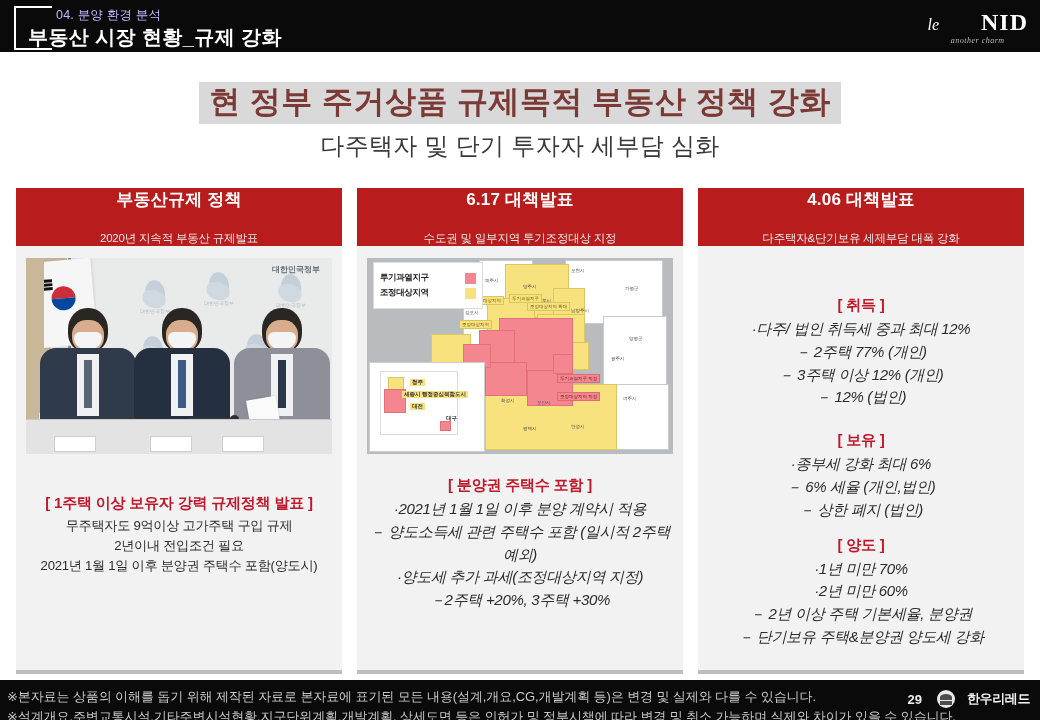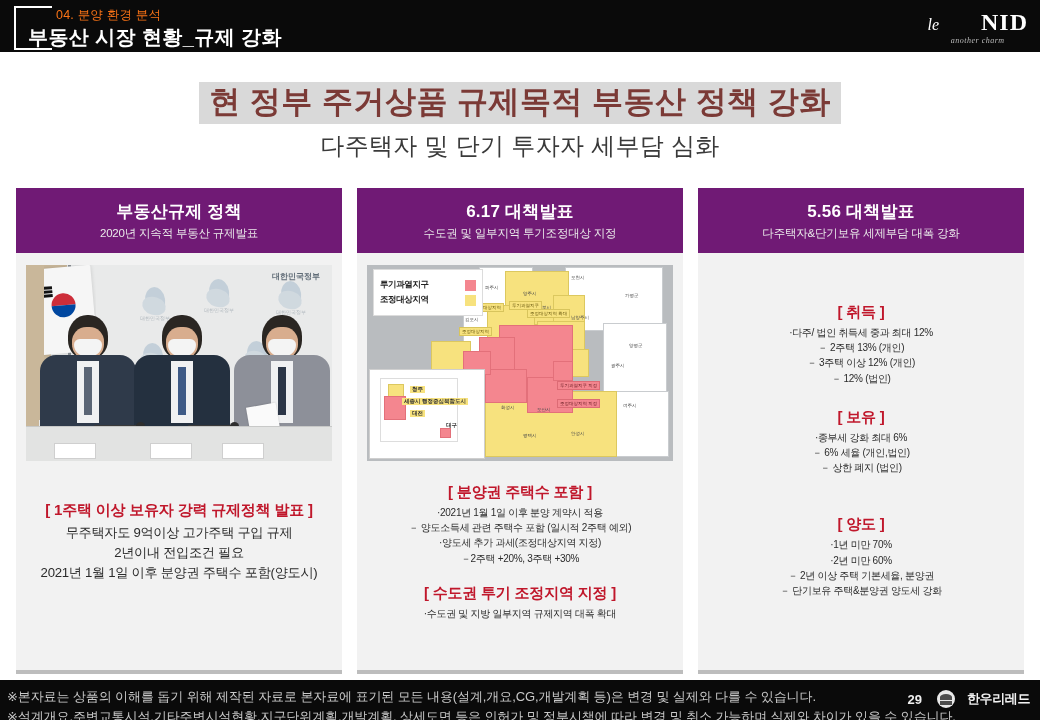--- a/index.html
+++ b/index.html
@@ -8,40 +8,40 @@
     background:#ffffff;
     font-family:"Liberation Sans","DejaVu Sans",sans-serif;
     overflow:hidden;position:relative;
   }
   .slide{position:relative;width:1040px;height:720px;background:#fff;}
 
   
   .header{position:absolute;left:0;top:0;width:1040px;height:52px;background:#0a0a0a;}
   .hdr-bracket{position:absolute;left:14px;top:6px;width:36px;height:40px;
     border-left:2px solid #ffffff;border-top:2px solid #ffffff;border-bottom:2px solid #ffffff;}
-  .hdr-eyebrow{position:absolute;left:56px;top:7px;font-size:12.5px;color:#f97316;letter-spacing:.2px;}
+  .hdr-eyebrow{position:absolute;left:56px;top:7px;font-size:12.5px;color:#c4b5fd;letter-spacing:.2px;}
   .hdr-title{position:absolute;left:28px;top:24px;font-size:20px;font-weight:bold;color:#ffffff;letter-spacing:.4px;}
   .logo{position:absolute;right:12px;top:10px;text-align:center;}
   .logo-main{font-family:"Liberation Serif","DejaVu Serif",serif;color:#fff;line-height:1;}
   .logo-le{font-size:16px;font-style:italic;}
   .logo-nid{font-size:24px;font-weight:bold;letter-spacing:1px;margin-left:42px;}
   .logo-sub{font-family:"Liberation Serif",serif;font-style:italic;font-size:8px;color:#bdbdbd;margin-top:2px;letter-spacing:.5px;}
 
   
   .title-wrap{position:absolute;left:0;top:82px;width:1040px;text-align:center;}
   .main-title{display:inline-block;background:#d9d9d9;color:#7b3a36;
     font-size:31px;font-weight:bold;padding:2px 10px 4px;letter-spacing:.5px;line-height:1.15;}
   .sub-title{margin-top:6px;font-size:24px;color:#3a3a3a;letter-spacing:.3px;}
 
   
   .card{position:absolute;top:188px;width:326px;height:482px;background:#f2f2f2;
     border-bottom:4px solid #bdbdbd;}
   #card1{left:16px;} #card2{left:357px;} #card3{left:698px;}
-  .card-head{height:65px;background:#701a75;display:flex;flex-direction:column;
-    align-items:center;justify-content:center;}
+  .card-head{height:58px;background:#b91c1c;display:flex;flex-direction:column;
+    align-items:center;justify-content:space-between;}
   .card-head-t{color:#fff;font-size:17px;font-weight:bold;letter-spacing:.2px;}
   .card-head-s{color:#eaeaea;font-size:11.5px;margin-top:3px;letter-spacing:-.2px;}
   .card-body{padding:8px 10px 0;text-align:center;}
 
   
   .photo{position:relative;width:306px;height:196px;margin:4px auto 16px;overflow:hidden;
     background:linear-gradient(#d8d9d6,#cfd1cd);}
   .ph-wall{position:absolute;left:0;top:0;width:100%;height:100%;
     background:linear-gradient(100deg,#c9b79a 0 12%,#e9eaea 12% 100%);}
   .ph-emblem{position:absolute;width:34px;height:44px;opacity:.5;}
@@ -92,21 +92,21 @@
   .m-tag{position:absolute;background:#f7e27e;border:1px solid #d8c45c;font-size:4.5px;
     color:#6b5a10;padding:1px 2px;white-space:nowrap;}
   .m-tag.red{background:#f4868f;border-color:#dd6b75;color:#6b1f25;}
   .m-lbl{position:absolute;font-size:4.5px;color:#4a4a4a;white-space:nowrap;}
   .m-ins-lbl{position:absolute;font-size:5.5px;font-weight:bold;color:#333;background:#f7e27e;padding:0 2px;white-space:nowrap;}
 
   
   .blk{margin-top:10px;}
   .blk-head{color:#c0172b;font-size:15px;font-weight:bold;letter-spacing:-.2px;margin-bottom:3px;}
   .blk-line{color:#2b2b2b;font-size:13.2px;line-height:1.52;letter-spacing:-.3px;}
-  #card2 .blk-line,#card3 .blk-line{font-size:10px;}
+  #card2 .blk-line,#card3 .blk-line{font-size:15px;font-style:italic;}
 
   
   .footer{position:absolute;left:0;bottom:0;width:1040px;height:40px;background:#0a0a0a;}
   .foot-txt{position:absolute;left:7px;top:7px;font-size:13px;color:#c9c9c9;line-height:1.5;letter-spacing:-.1px;}
   .pg{position:absolute;right:118px;top:12px;font-size:13px;font-weight:bold;color:#efefef;}
   .blogo{position:absolute;right:10px;top:10px;display:flex;align-items:center;gap:12px;}
   .blogo-mark{width:18px;height:18px;border-radius:50%;background:#e9e9e9;position:relative;overflow:hidden;}
   .blogo-mark:before{content:"";position:absolute;left:3px;top:4px;width:12px;height:6px;
     background:#4d4d4d;border-radius:50% 50% 0 0;}
   .blogo-mark:after{content:"";position:absolute;left:3px;top:11px;width:12px;height:4px;background:#4d4d4d;}
@@ -313,50 +313,46 @@
       </div>
 
       <div class="blk" style="margin-top:22px;">
         <div class="blk-head">[ 분양권 주택수 포함 ]</div>
         <div class="blk-line">·2021년 1월 1일 이후 분양 계약시 적용</div>
         <div class="blk-line">－ 양도소득세 관련 주택수 포함 (일시적 2주택 예외)</div>
         <div class="blk-line">·양도세 추가 과세(조정대상지역 지정)</div>
         <div class="blk-line">－2주택 +20%, 3주택 +30%</div>
       </div>
 
-      <div class="blk" style="margin-top:18px;">
-        <div class="blk-head">[ 수도권 투기 조정지역 지정 ]</div>
-        <div class="blk-line">·수도권 및 지방 일부지역 규제지역 대폭 확대</div>
-      </div>
     </div>
   </div>
 
   <div class="card" id="card3">
     <div class="card-head">
-      <div class="card-head-t">5.56 대책발표</div>
+      <div class="card-head-t">4.06 대책발표</div>
       <div class="card-head-s">다주택자&amp;단기보유 세제부담 대폭 강화</div>
     </div>
     <div class="card-body">
 
       <div class="blk" style="margin-top:42px;">
         <div class="blk-head">[ 취득 ]</div>
         <div class="blk-line">·다주/ 법인 취득세 중과 최대 12%</div>
-        <div class="blk-line">－  2주택 13% (개인)</div>
+        <div class="blk-line">－  2주택 77% (개인)</div>
         <div class="blk-line">－  3주택 이상 12% (개인)</div>
         <div class="blk-line">－  12% (법인)</div>
       </div>
 
       <div class="blk" style="margin-top:22px;">
         <div class="blk-head">[ 보유 ]</div>
         <div class="blk-line">·종부세 강화 최대 6%</div>
         <div class="blk-line">－  6% 세율 (개인,법인)</div>
         <div class="blk-line">－  상한 폐지 (법인)</div>
       </div>
 
-      <div class="blk" style="margin-top:40px;">
+      <div class="blk" style="margin-top:14px;">
         <div class="blk-head">[ 양도 ]</div>
         <div class="blk-line">·1년 미만 70%</div>
         <div class="blk-line">·2년 미만 60%</div>
         <div class="blk-line">－ 2년 이상 주택 기본세율, 분양권</div>
         <div class="blk-line">－ 단기보유 주택&amp;분양권 양도세 강화</div>
       </div>
     </div>
   </div>
 
   <div class="footer">

